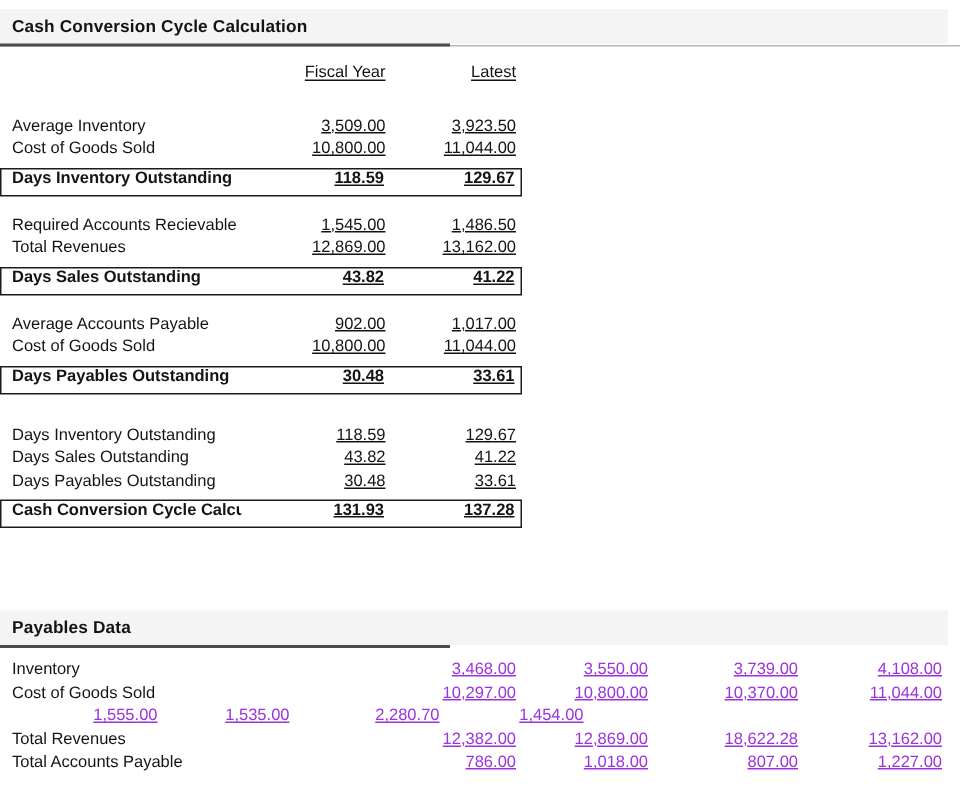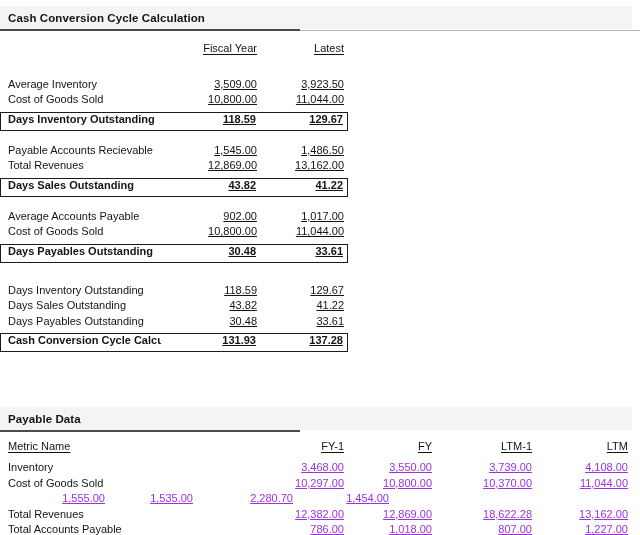--- a/index.html
+++ b/index.html
@@ -84,21 +84,21 @@
     </div>
     <div class="trow total-row">
       <span class="lbl">Days Inventory Outstanding</span>
       <span class="num c1">118.59</span>
       <span class="num c2">129.67</span>
     </div>
   </div>
 
   <div class="group">
     <div class="trow">
-      <span class="lbl">Payable Accounts Recievable</span>
+      <span class="lbl">Required Accounts Recievable</span>
       <span class="num c1">1,545.00</span>
       <span class="num c2">1,486.50</span>
     </div>
     <div class="trow">
       <span class="lbl">Total Revenues</span>
       <span class="num c1">12,869.00</span>
       <span class="num c2">13,162.00</span>
     </div>
     <div class="trow total-row">
       <span class="lbl">Days Sales Outstanding</span>
@@ -144,32 +144,25 @@
     <div class="trow total-row">
       <span class="lbl">Cash Conversion Cycle Calculation</span>
       <span class="num c1">131.93</span>
       <span class="num c2">137.28</span>
     </div>
   </div>
 
 </div>
 
 <div class="band second">
-  <span class="band-title">Payable Data</span>
+  <span class="band-title">Payables Data</span>
 </div>
 
 <div class="req-table">
 
-  <div class="trow req-hdr">
-    <span class="lbl hd">Metric Name</span>
-    <span class="num rc1 hd">FY-1</span>
-    <span class="num rc2 hd">FY</span>
-    <span class="num rc3 hd">LTM-1</span>
-    <span class="num rc4 hd">LTM</span>
-  </div>
 
   <div class="trow">
     <span class="lbl">Inventory</span>
     <span class="num rc1 pv">3,468.00</span>
     <span class="num rc2 pv">3,550.00</span>
     <span class="num rc3 pv">3,739.00</span>
     <span class="num rc4 pv">4,108.00</span>
   </div>
   <div class="trow">
     <span class="lbl">Cost of Goods Sold</span>

